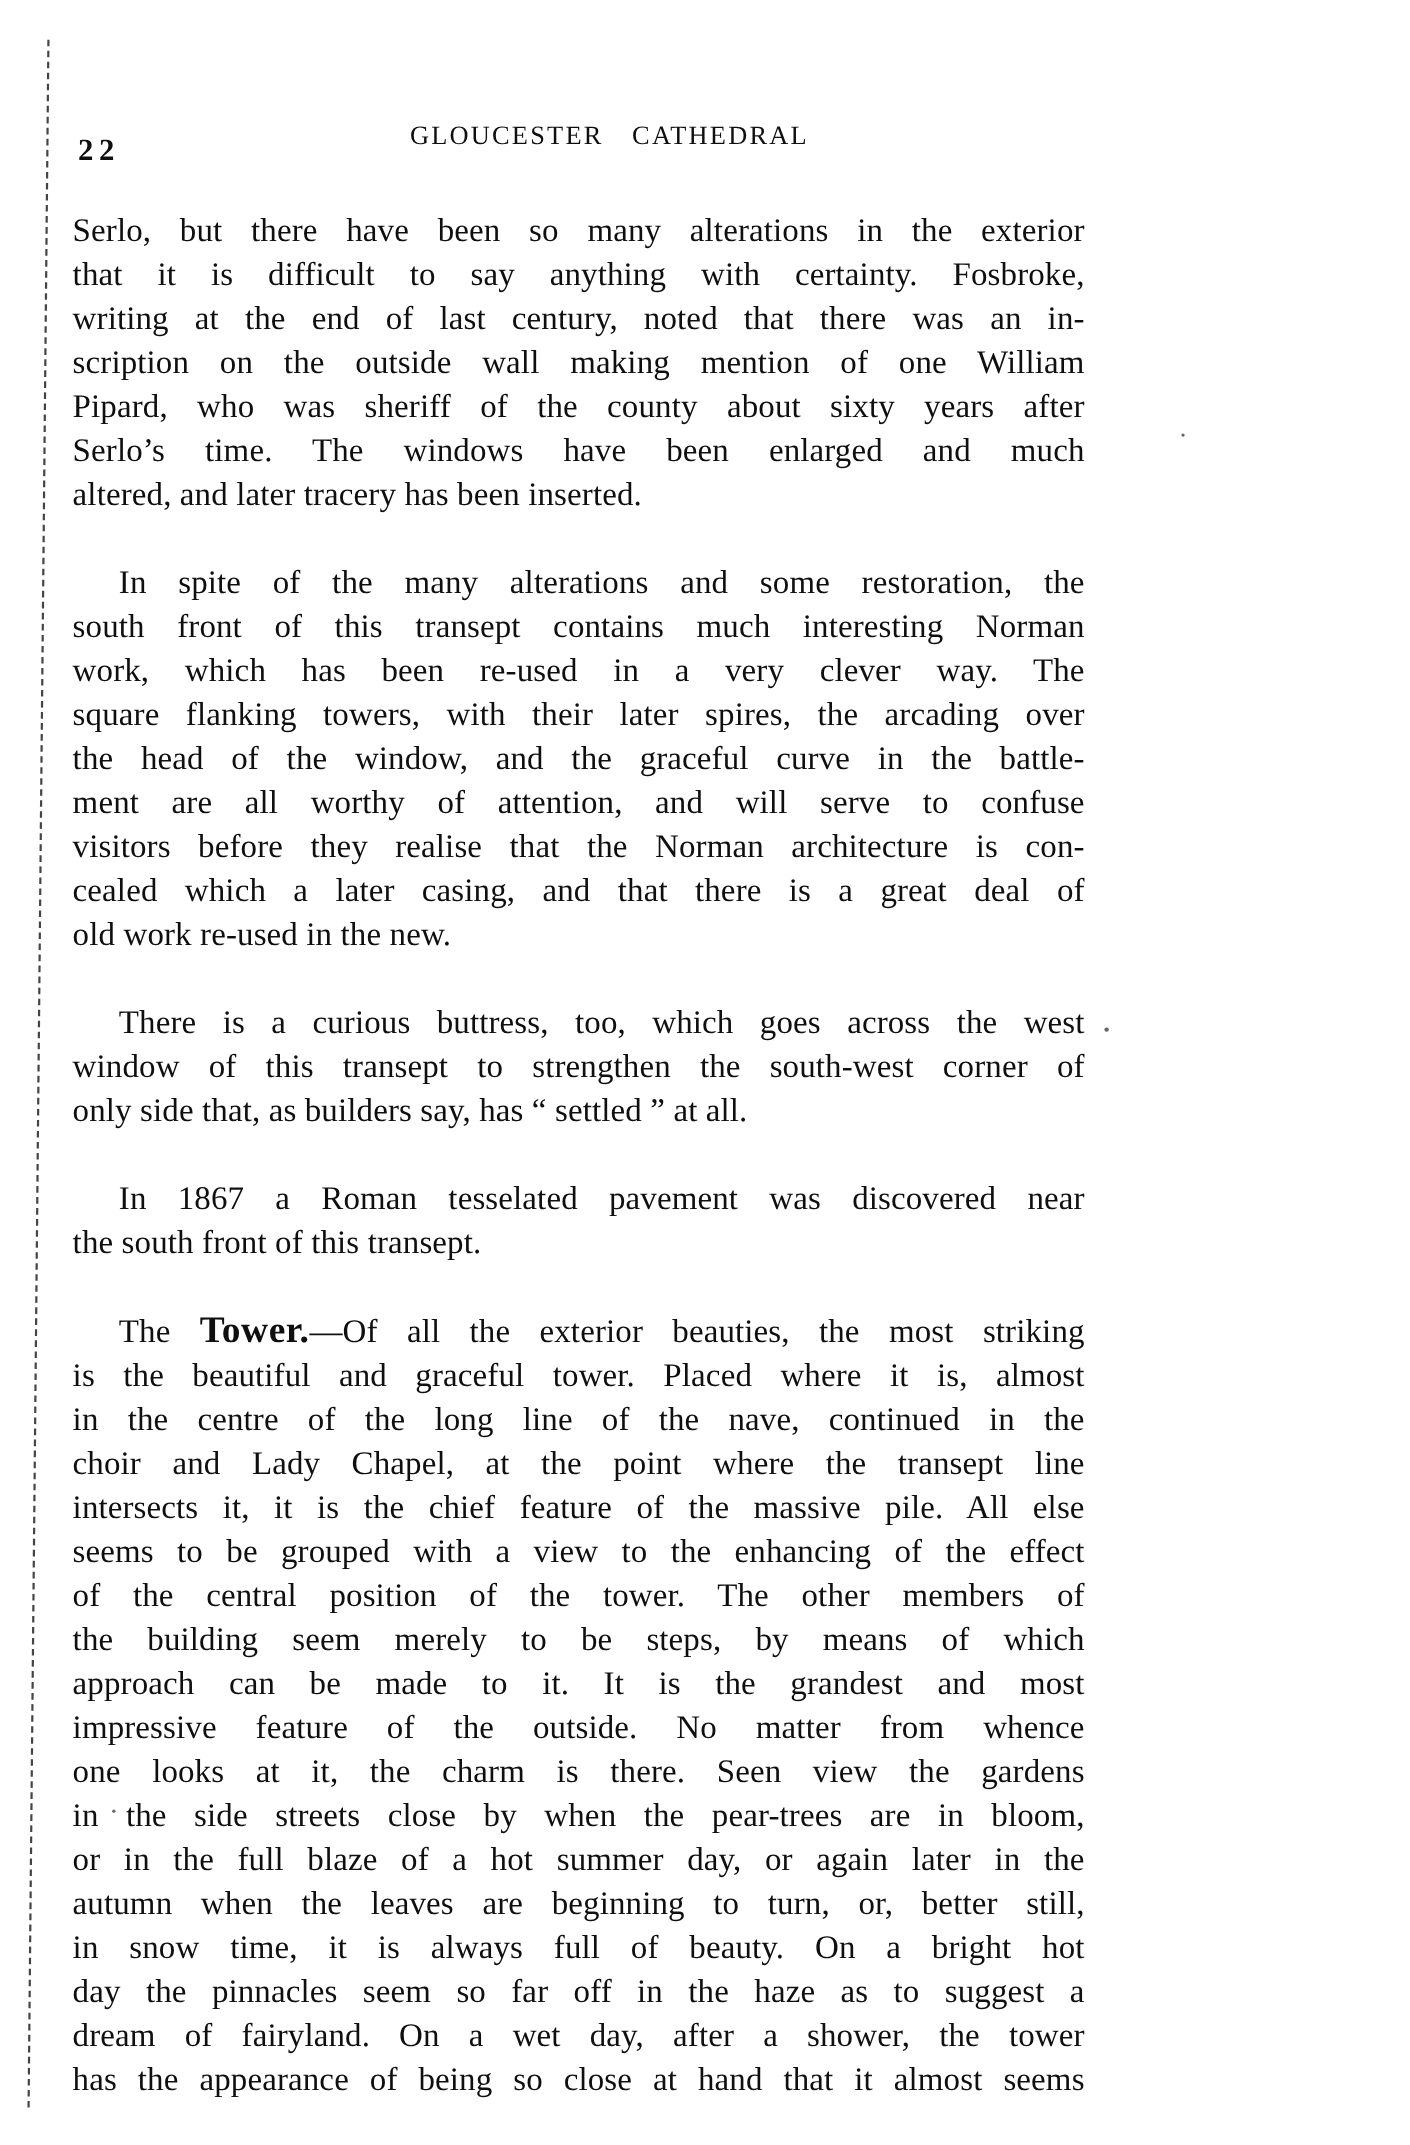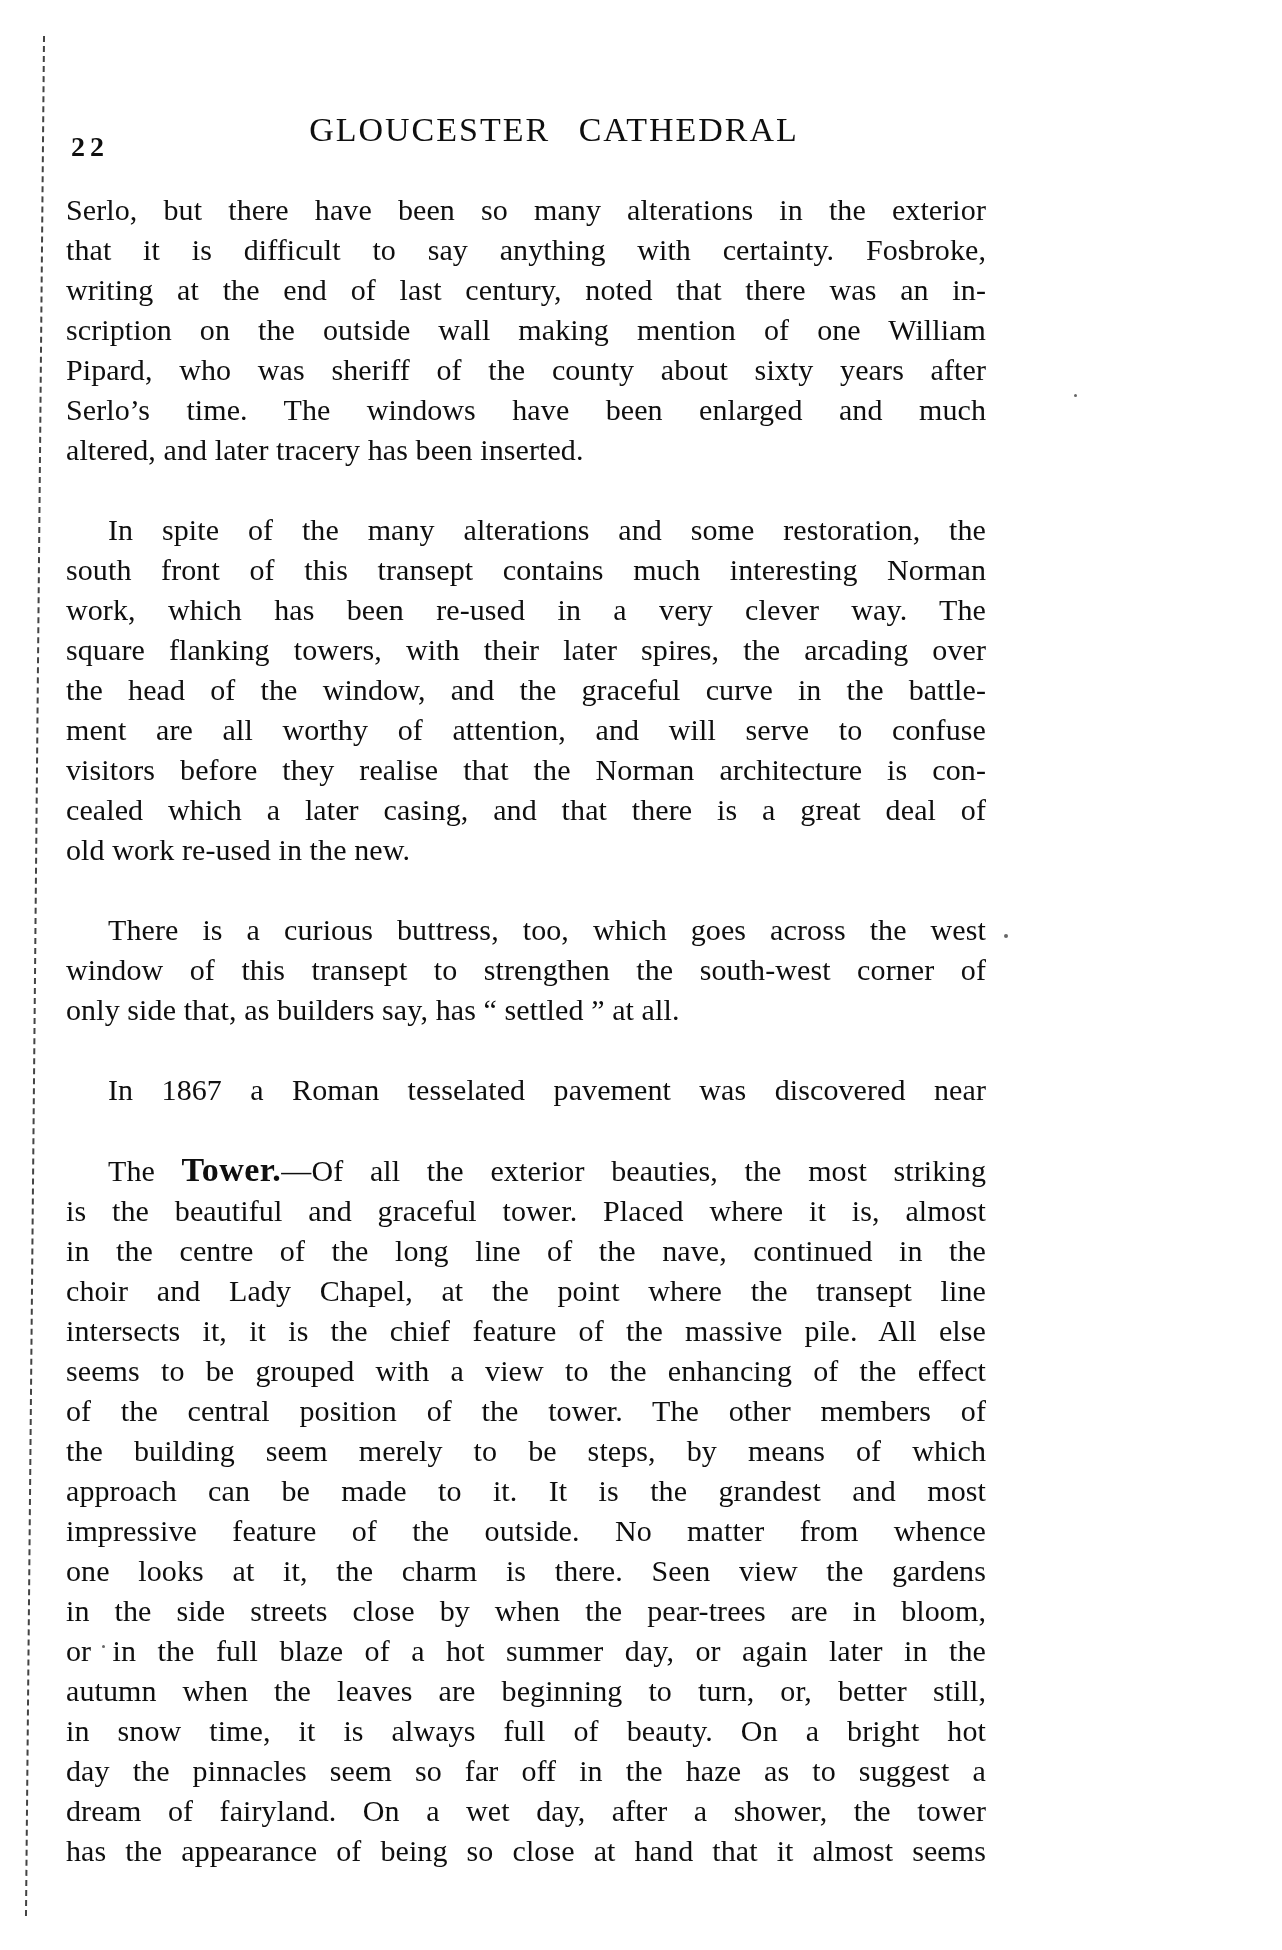--- a/index.html
+++ b/index.html
@@ -29,31 +29,31 @@
   .running-head {
     position: absolute;
     top: 110px;
     left: 66px;
     width: 920px;
     height: 56px;
   }
   .page-num {
     position: absolute;
     left: 5px;
-    top: 23px;
+    top: 13px;
     font-size: 28px;
     font-weight: bold;
     letter-spacing: 5px;
     line-height: 1;
   }
   .running-title {
     display: block;
     text-align: center;
     transform: translateX(28px);
-    font-size: 34px;
+    font-size: 24px;
     letter-spacing: 2px;
     word-spacing: 18px;
     line-height: 1.2;
     white-space: nowrap;
   }
   .text-block {
     position: absolute;
     top: 190px;
     left: 66px;
     width: 920px;
@@ -125,20 +125,21 @@
     </div>
 
     <div class="para indent">
       <div class="line">There is a curious buttress, too, which goes across the west</div>
       <div class="line">window of this transept to strengthen the south-west corner of</div>
       <div class="line last">only side that, as builders say, has “ settled ” at all.</div>
     </div>
 
     <div class="para indent">
       <div class="line">In 1867 a Roman tesselated pavement was discovered near</div>
+      <div class="line last">the south front of this transept.</div>
     </div>
 
     <div class="para indent">
       <div class="line"><span>The </span><span class="tower-bold">Tower.</span><span>—Of all the exterior beauties, the most striking</span></div>
       <div class="line">is the beautiful and graceful tower. Placed where it is, almost</div>
       <div class="line">in the centre of the long line of the nave, continued in the</div>
       <div class="line">choir and Lady Chapel, at the point where the transept line</div>
       <div class="line">intersects it, it is the chief feature of the massive pile. All else</div>
       <div class="line">seems to be grouped with a view to the enhancing of the effect</div>
       <div class="line">of the central position of the tower. The other members of</div>

